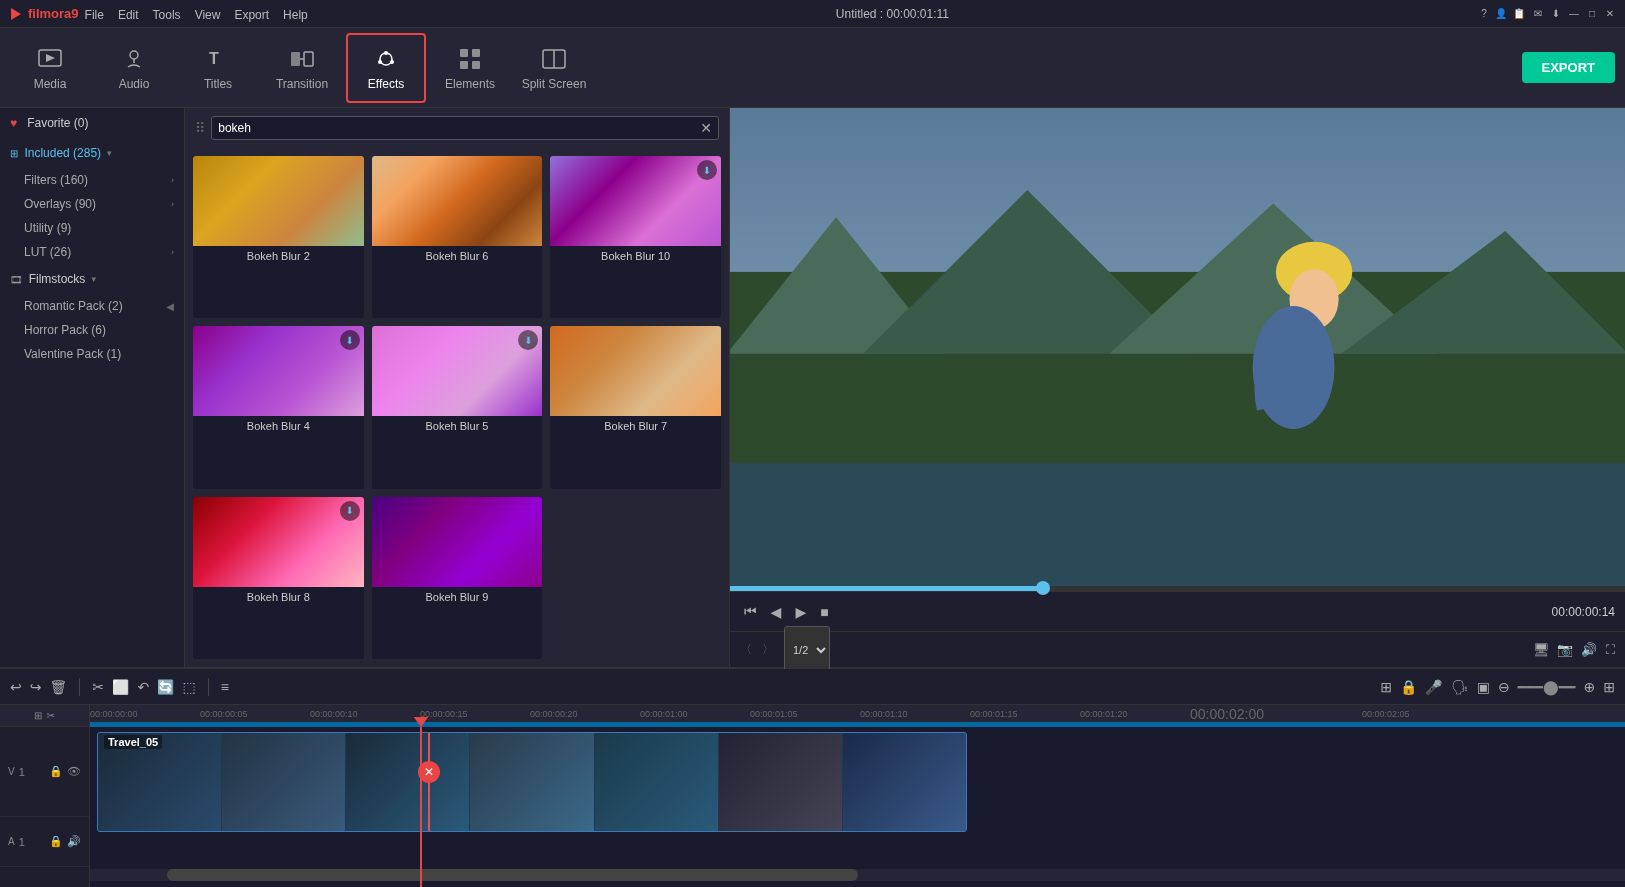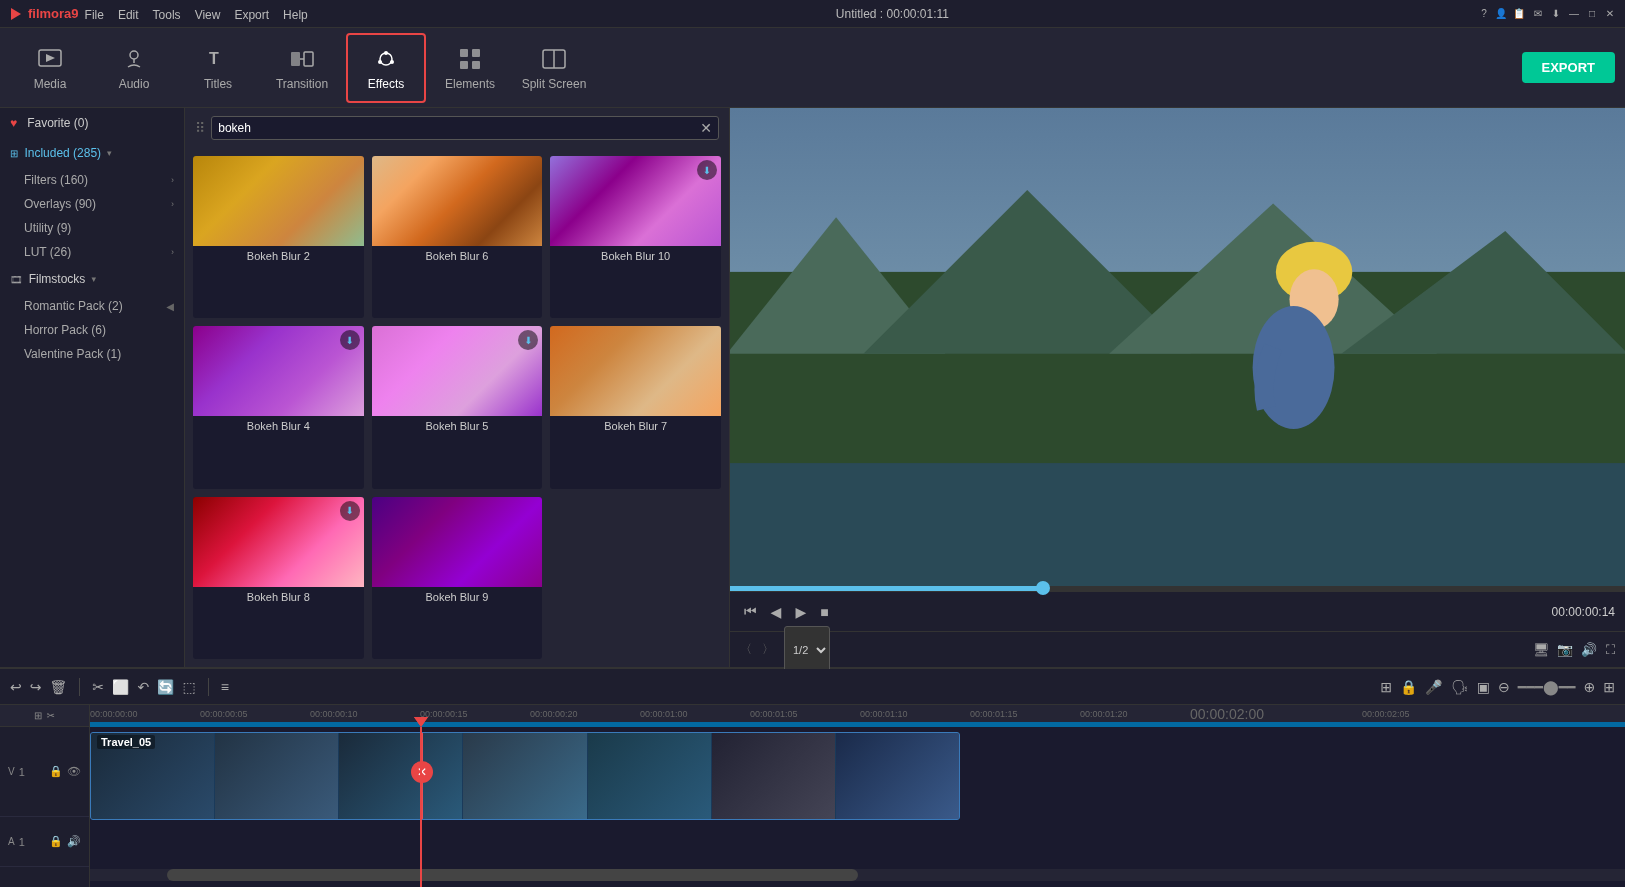--- a/index.html
+++ b/index.html
@@ -418,21 +418,21 @@
         <span class="ruler-mark" style="left:990px;font-size:9px;color:#666;">00:00:01:20</span>
         <span class="ruler-mark" style="left:1100px;font-size:14px;color:#666;">00:00:02:00</span>
         <span class="ruler-mark" style="left:1272px;font-size:9px;color:#666;">00:00:02:05</span>
       </div>
 
       <div id="playhead" style="position:absolute;top:22px;bottom:0;left:330px;width:2px;background:#e94545;z-index:10;">
         <div style="position:absolute;top:-10px;left:-6px;width:0;height:0;border-left:7px solid transparent;border-right:7px solid transparent;border-top:10px solid #e94545;"></div>
       </div>
 
       <div id="video-track" style="height:90px;position:relative;margin-top:0;">
-        <div class="video-clip" style="left:0;width:870px;height:88px;top:5px;">
+        <div class="video-clip" style="left:7px;width:870px;height:100px;top:5px;">
           <span class="clip-label">Travel_05</span>
 
           <div class="clip-frame" style="background:linear-gradient(135deg,#1a2a3a,#2a4a6a);flex:1;"></div>
           <div class="clip-frame" style="background:linear-gradient(135deg,#223344,#3a5a7a);flex:1;"></div>
           <div class="clip-frame" style="background:linear-gradient(135deg,#1a2a3a,#2a5a7a);flex:1;"></div>
           <div class="clip-frame" style="background:linear-gradient(135deg,#2a3a4a,#3a6a8a);flex:1;"></div>
           <div class="clip-frame" style="background:linear-gradient(135deg,#1a3a4a,#2a5a7a);flex:1;"></div>
           <div class="clip-frame" style="background:linear-gradient(135deg,#223,#445);flex:1;"></div>
           <div class="clip-frame" style="background:linear-gradient(135deg,#1a2a4a,#3a5a8a);flex:1;border-right:none;"></div>
 

